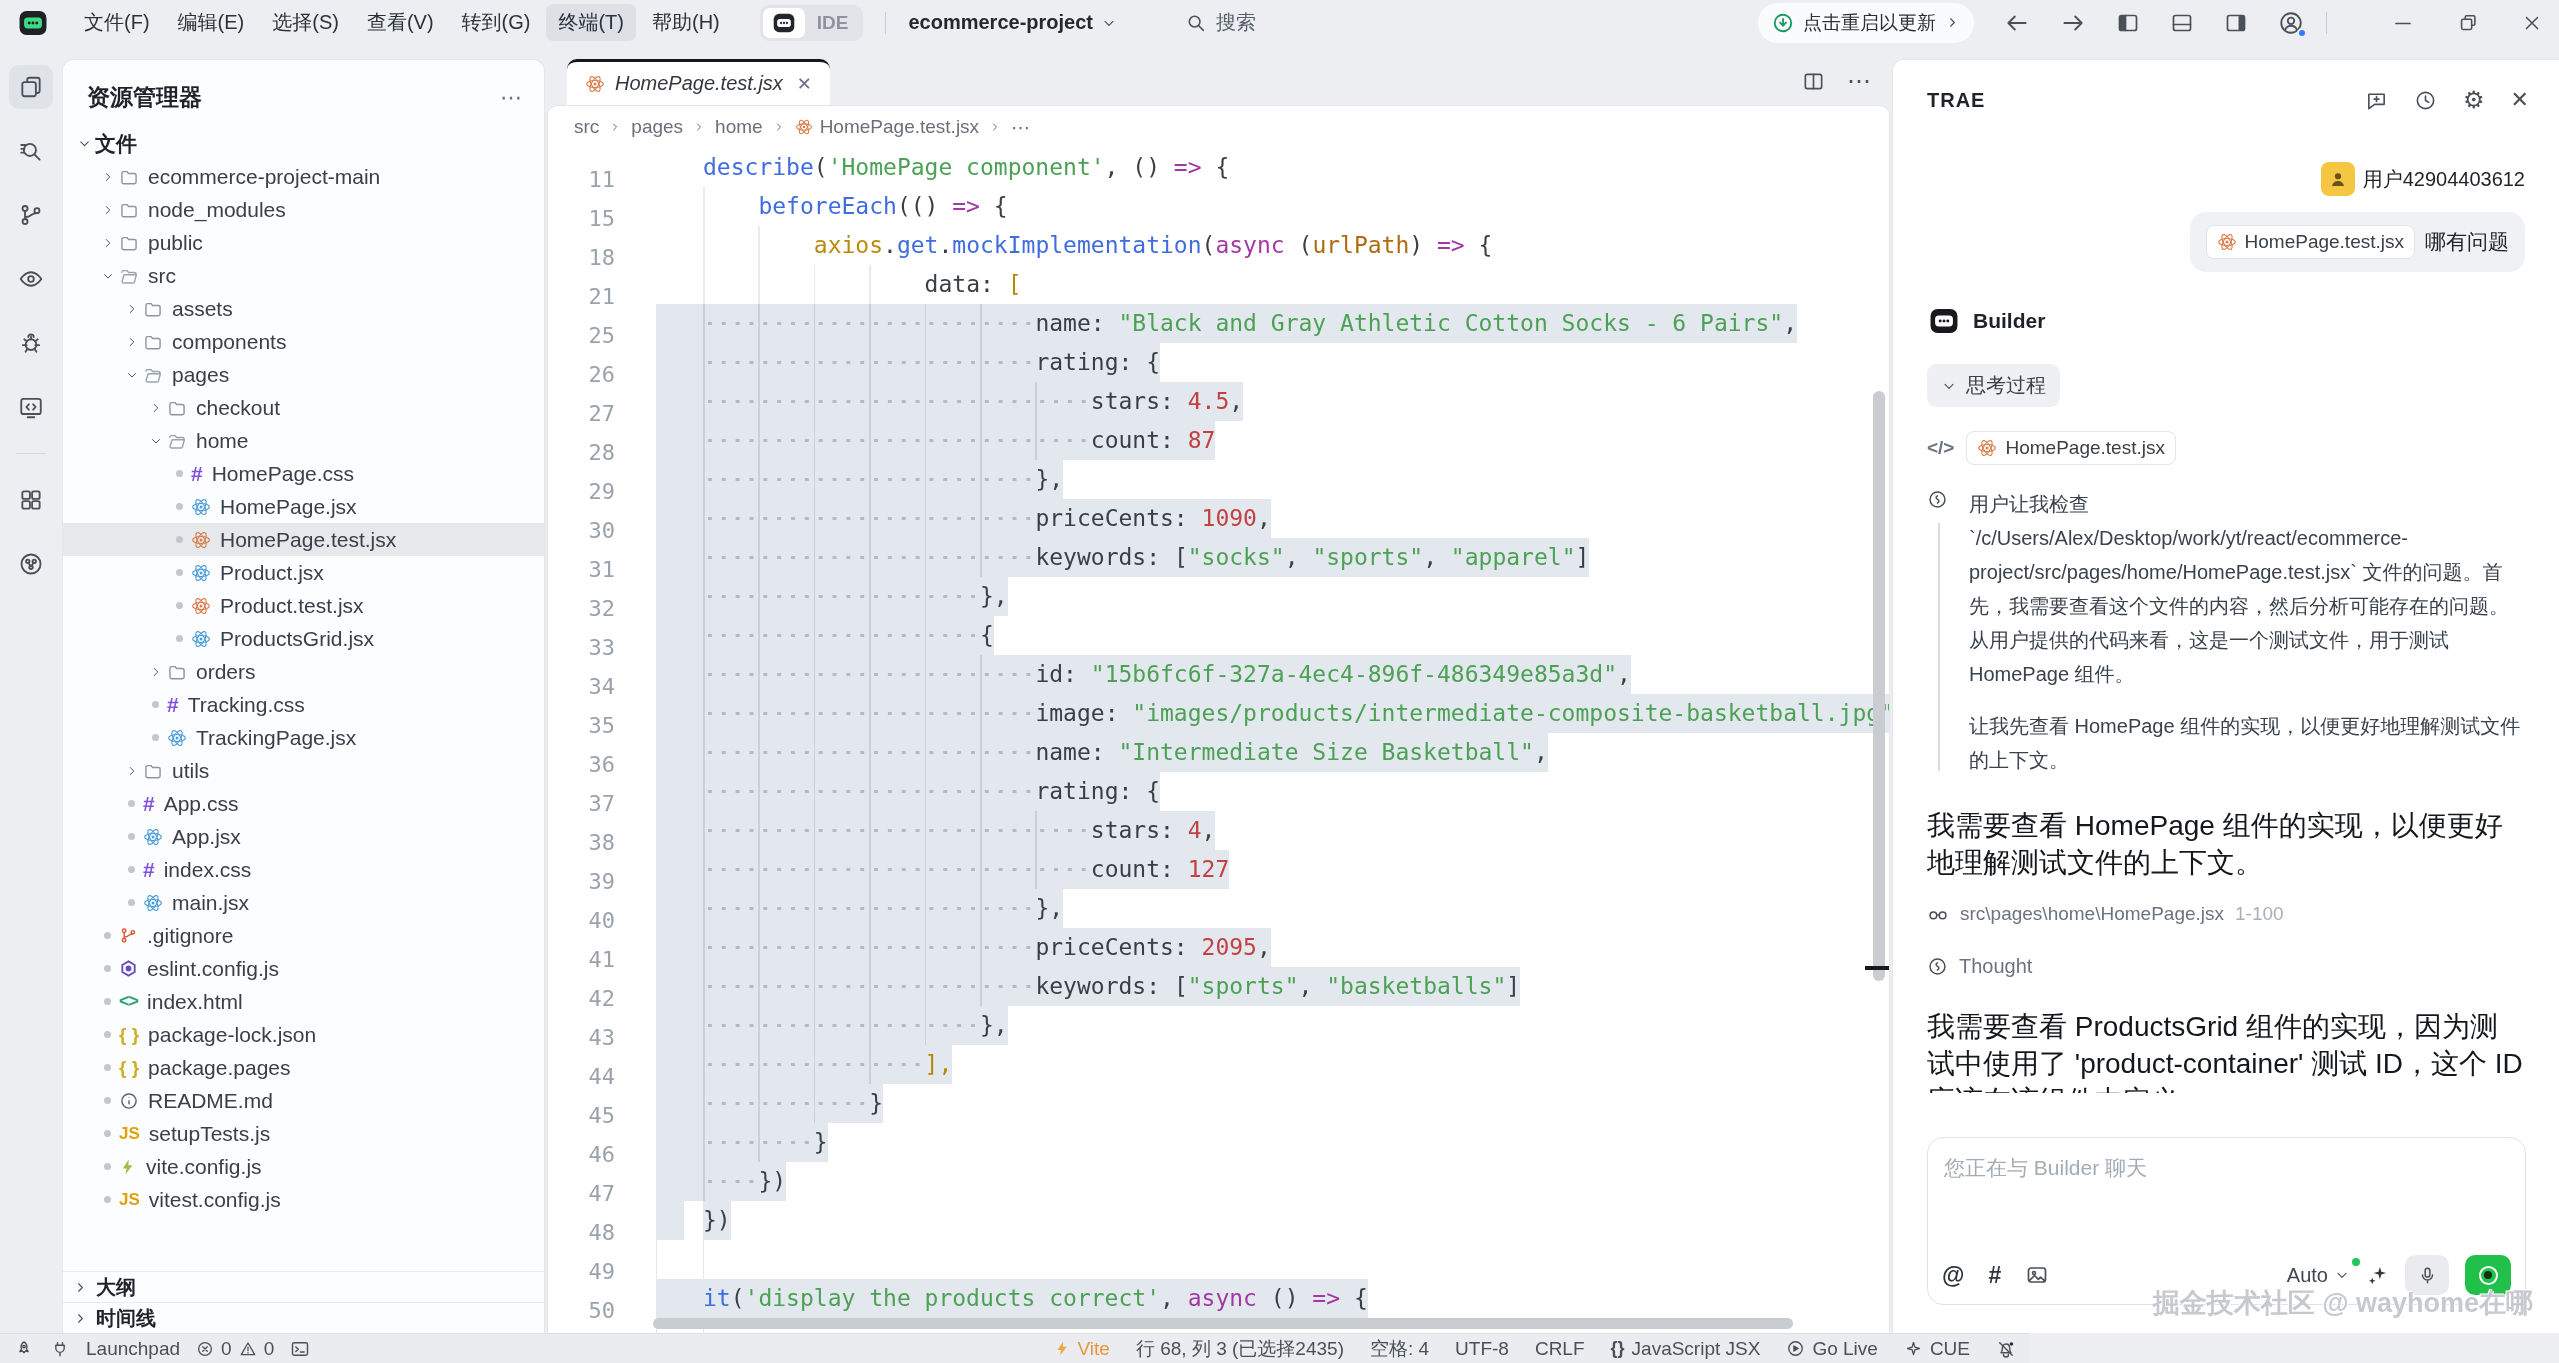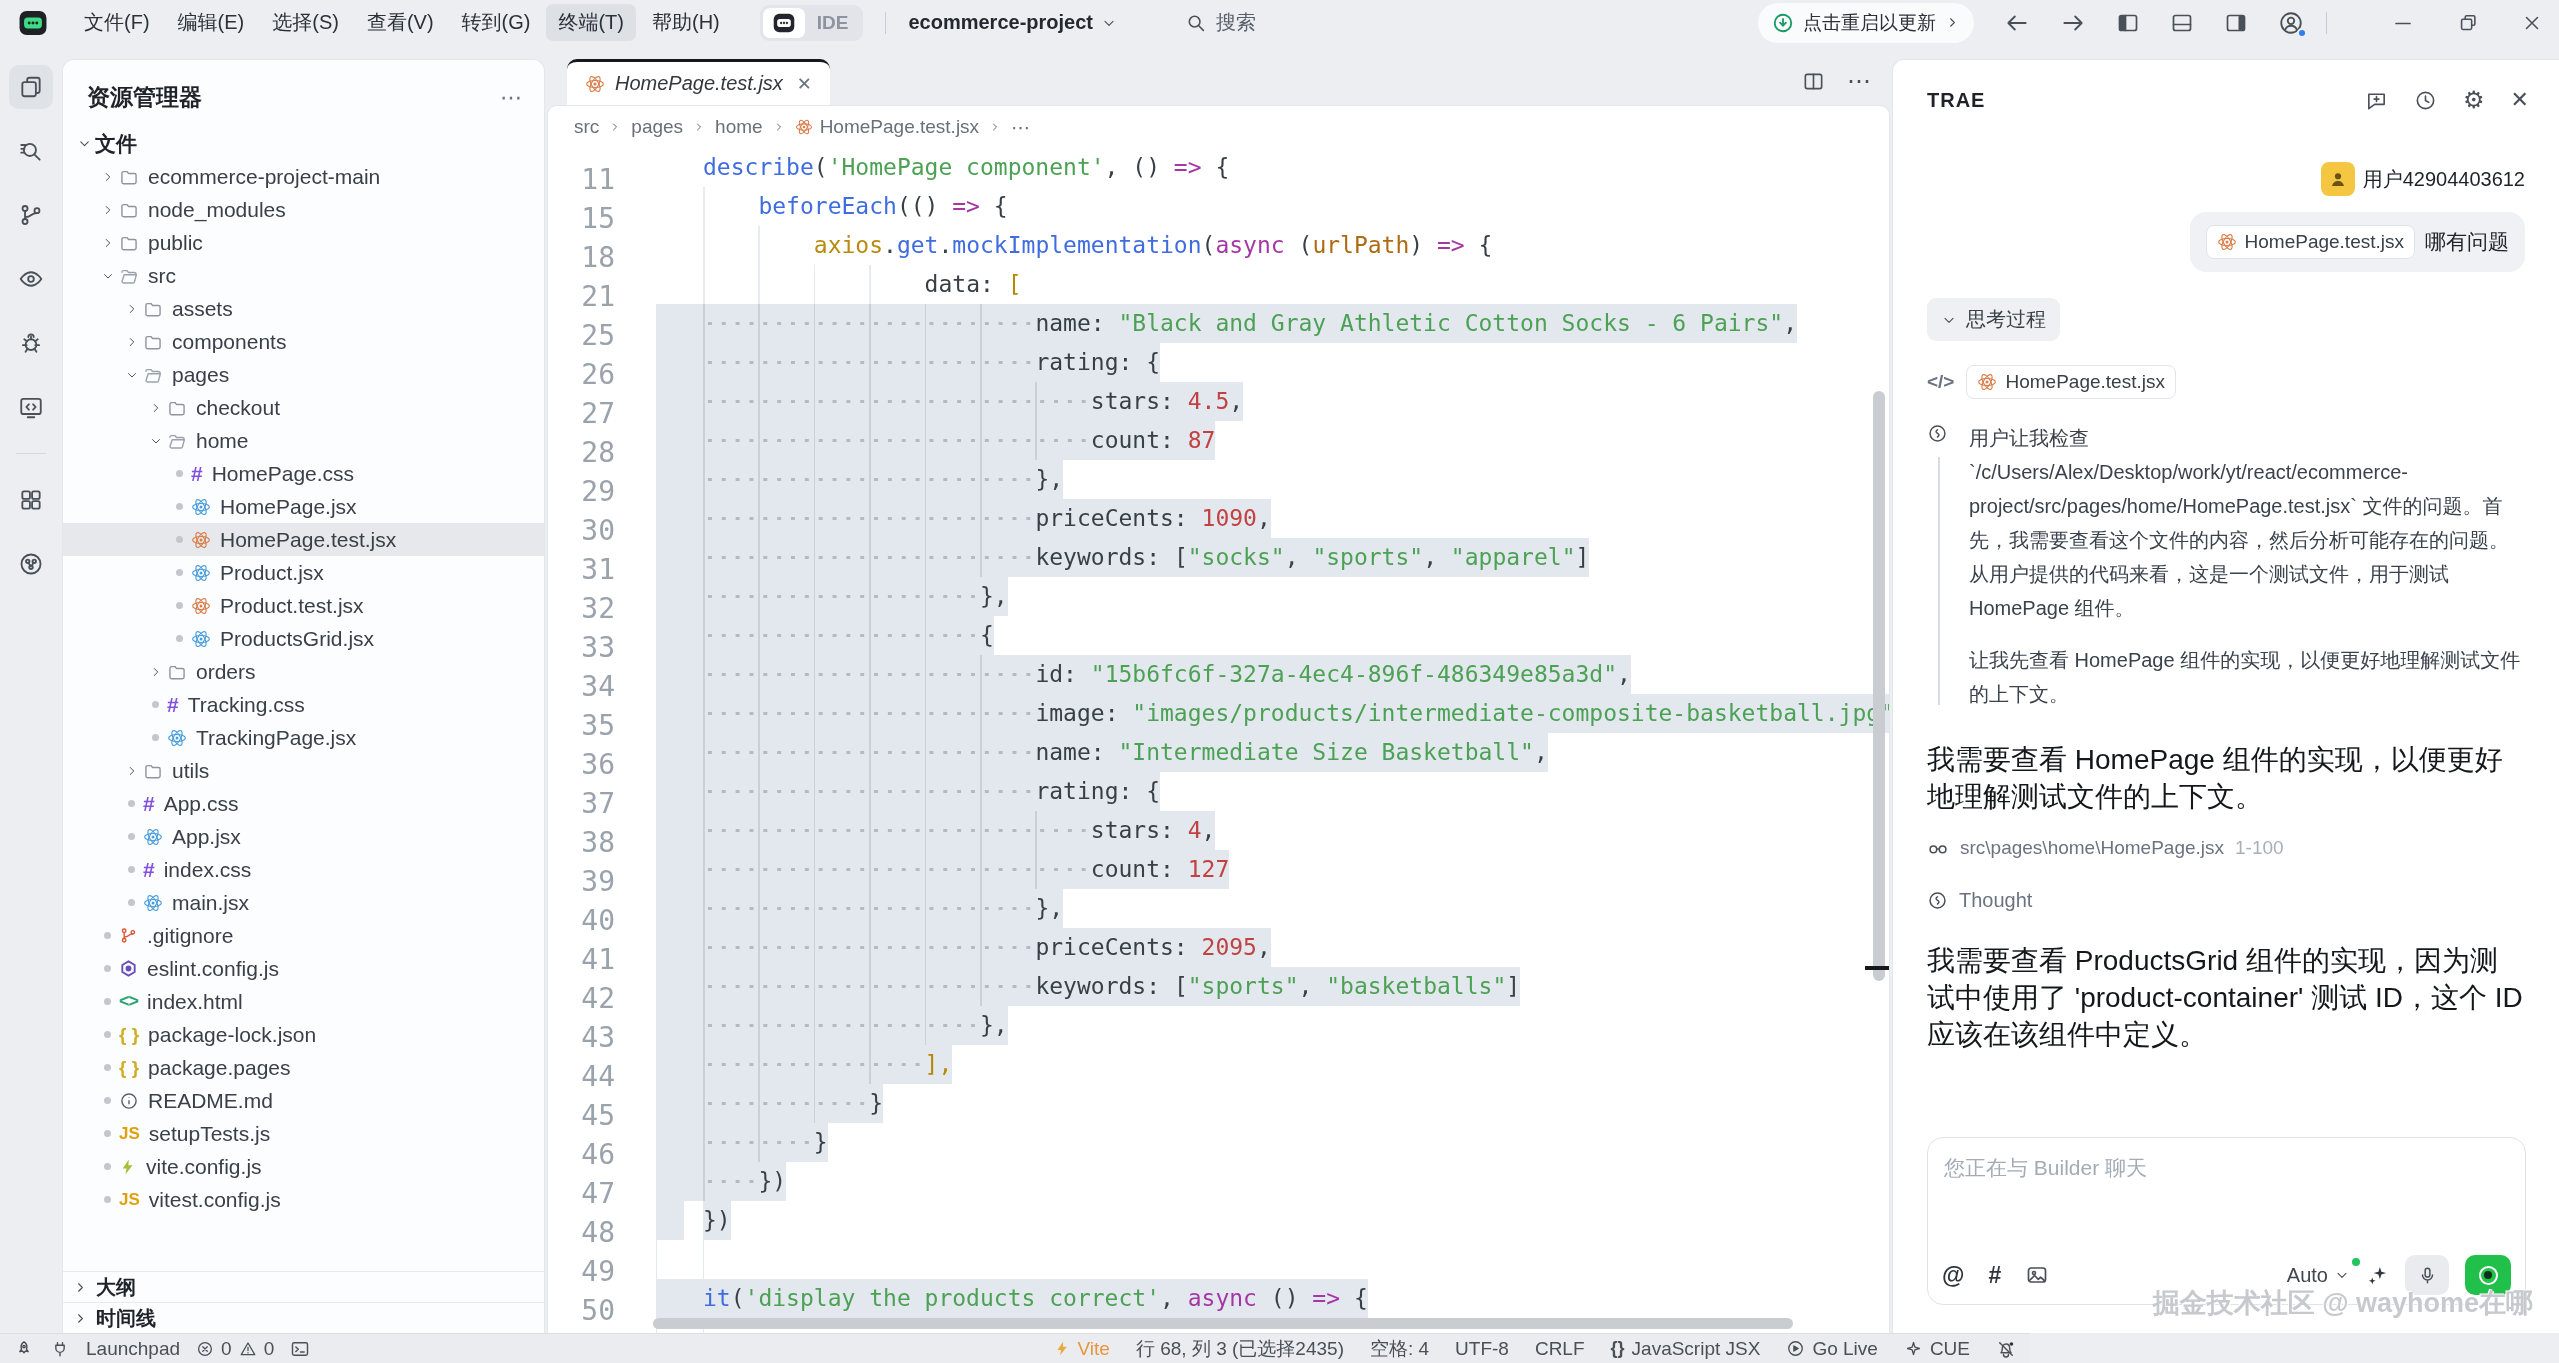--- a/index.html
+++ b/index.html
@@ -72,21 +72,21 @@
   #tab-close { font-style:normal; color:#6b7280; font-size:18px; margin-left:4px; }
   #tabrow-icons { margin-left:auto; display:flex; align-items:center; gap:22px; margin-right:18px; padding-bottom:10px; }
   #tabrow-icons .more { color:#4a5058; font-size:24px; letter-spacing:1px; }
   #editor-body { position:absolute; left:0; top:46px; width:100%; height:1228px; background:#fff;
     border-radius:10px 10px 0 0; border:1px solid #e4e7ea; border-bottom:none; overflow:hidden; }
   #breadcrumb { height:42px; display:flex; align-items:center; gap:10px; padding-left:26px;
     font-size:19px; color:#69707a; }
   #code { position:relative; height:1186px; overflow:hidden;
     font-family:"DejaVu Sans Mono", monospace; font-size:23px; }
   .crow { height:39px; display:flex; align-items:center; white-space:pre; }
-  .lnum { width:100px; flex:none; text-align:right; padding-right:33px; color:#9aa2ac; font-size:28px;margin-top:24px; }
+  .lnum { width:100px; flex:none; text-align:right; padding-right:33px; color:#9aa2ac; font-size:22px;margin-top:24px; }
   .line-inner { display:inline-block; margin-left:55px; height:39px; line-height:39px; }
   .crow.sel .line-inner { background:#e2e8ee; box-shadow:-47px 0 0 #e2e8ee; }
   .crow.sel.blank .line-inner { min-width:1px; }
   .ws { display:inline-block; height:39px; vertical-align:top;
     background-image:repeating-linear-gradient(90deg,#e7eaee 0 1.5px,transparent 1.5px 55.4px); }
   .crow.sel .ws { background-image:
       radial-gradient(circle 2px at 6.9px 50%, #b2bac3 95%, transparent),
       repeating-linear-gradient(90deg,#c9d0d8 0 1.5px,transparent 1.5px 55.4px);
     background-size:13.85px 100%, auto; }
   .tk-fn{color:#3f6ddf;} .tk-str{color:#4ca154;} .tk-num{color:#c24141;}
@@ -881,20 +881,32 @@
                 <ellipse cx="12" cy="12" rx="10" ry="4.2" transform="rotate(60 12 12)"></ellipse>
                 <ellipse cx="12" cy="12" rx="10" ry="4.2" transform="rotate(120 12 12)"></ellipse>
                 <circle cx="12" cy="12" r="1.8" fill="#d97e4a" stroke="none"></circle>
               </svg>
             </span>
           <span>HomePage.test.jsx</span>
         </span>
         <span>哪有问题</span>
       </div>
 
+      <div id="builder-row">
+        <span class="ic">
+            <svg width="34" height="34" viewBox="0 0 24 24">
+              <rect x="2.5" y="3.5" width="19" height="17" rx="5" fill="#17191d"></rect>
+              <rect x="5.7" y="8.2" width="12.6" height="7.6" rx="2.6" fill="#ffffff"></rect>
+              <circle cx="9.3" cy="12" r="1.05" fill="#17191d"></circle>
+              <circle cx="12" cy="12" r="1.05" fill="#17191d"></circle>
+              <circle cx="14.7" cy="12" r="1.05" fill="#17191d"></circle>
+            </svg>
+          </span>
+        <span id="builder-name">Builder</span>
+      </div>
 
       <div id="thinking-pill">
         <span class="ic">
             <svg width="16" height="16" viewBox="0 0 24 24" fill="none" stroke="#4a5058" stroke-width="1.7" stroke-linecap="round" stroke-linejoin="round">
               <path d="M6 9.5l6 6 6-6"></path>
             </svg>
           </span>
         <span>思考过程</span>
       </div>
 

